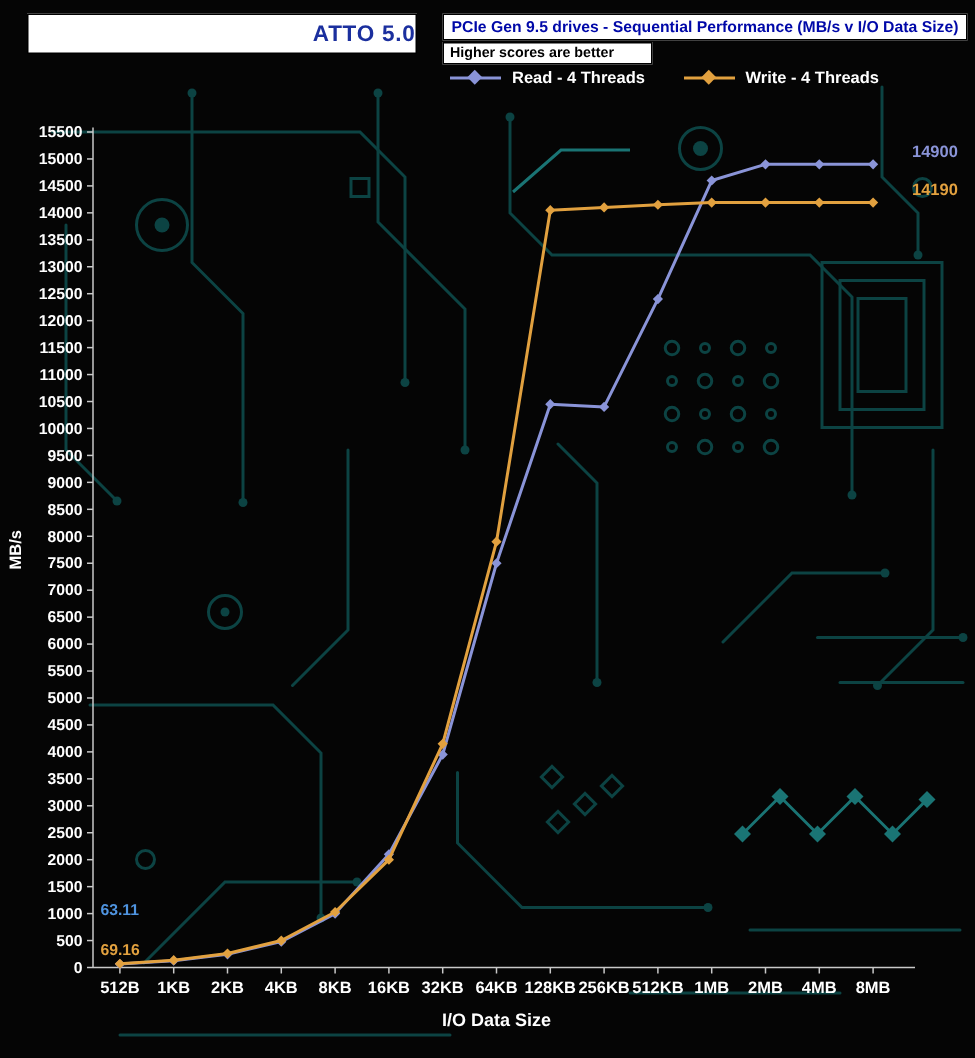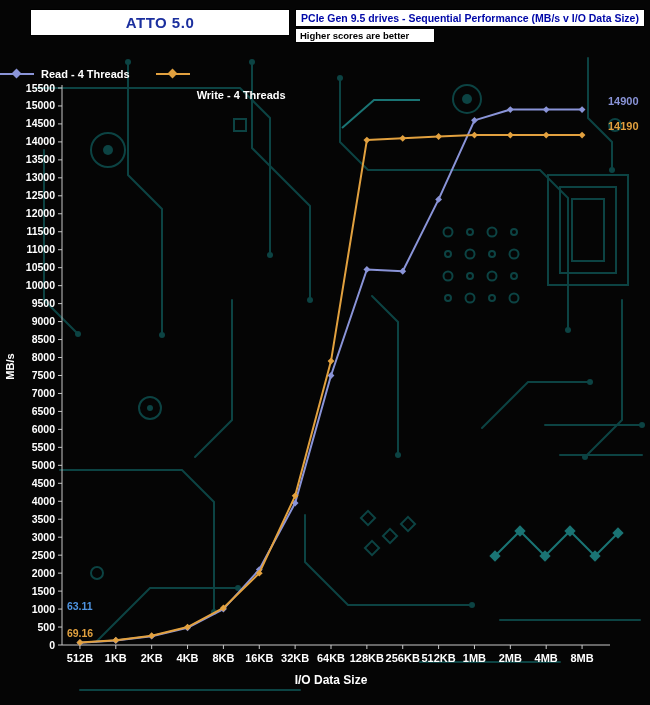--- a/index.html
+++ b/index.html
@@ -6,27 +6,27 @@
   body{
     width:650px;height:705px;position:relative;overflow:hidden;
     background:#050505;
     font-family:"Liberation Sans",sans-serif;
   }
   svg.layer{position:absolute;left:0;top:0;}
   .hdr-box{
     position:absolute;background:#ffffff;border:1px solid #000;
     box-sizing:border-box;display:flex;align-items:center;
   }
-  #title-box{left:30px;top:9px;width:260px;height:27px;justify-content:center;}
+  #title-box{left:18px;top:9px;width:260px;height:27px;justify-content:flex-end;}
   #title-box span{font-weight:bold;font-size:15px;letter-spacing:.5px;}
   #subtitle-box{left:295px;top:9px;width:350px;height:18px;justify-content:center;}
   #subtitle-box span{font-weight:bold;font-size:10.5px;white-space:nowrap;}
   #note-box{left:295px;top:28px;width:140px;height:15px;padding-left:4px;}
   #note-box span{font-weight:bold;font-size:9.5px;}
-  #legend{position:absolute;left:0;top:46px;width:586px;display:flex;justify-content:flex-start;gap:26px;}
+  #legend{position:absolute;left:0;top:46px;width:586px;display:flex;justify-content:flex-end;gap:26px;}
   .legend-item{display:flex;align-items:center;gap:7px;}
   .legend-marker{position:relative;width:34px;height:10px;display:inline-block;}
   .legend-marker .line{position:absolute;left:0;top:4px;width:34px;height:2px;}
   .legend-marker .diamond{position:absolute;left:13px;top:1px;width:7px;height:7px;transform:rotate(45deg);}
   .legend-label{font-weight:bold;font-size:11px;}
 </style>
 </head>
 <body>
 
 <svg id="bg-svg" class="layer" width="650" height="705">
@@ -130,21 +130,21 @@
       <span class="line" style="background: rgb(138, 148, 216);"></span>
         <span class="diamond" style="background: rgb(138, 148, 216);"></span>
     </span>
     <span class="legend-label" style="color: rgb(255, 255, 255);">Read - 4 Threads</span>
   </div>
   <div class="legend-item">
     <span class="legend-marker">
       <span class="line" style="background: rgb(226, 161, 63);"></span>
         <span class="diamond" style="background: rgb(226, 161, 63);"></span>
     </span>
-    <span class="legend-label" style="color: rgb(255, 255, 255); margin-top: 43px;">Write - 4 Threads</span>
+    <span class="legend-label" style="color: rgb(255, 255, 255);">Write - 4 Threads</span>
   </div>
 </div>
 
 <svg id="chart-svg" class="layer" width="650" height="705">
     <g stroke="#c9c9c9" stroke-width="1">
       <line x1="62" y1="85" x2="62" y2="645"></line>
       <line x1="62" y1="645" x2="610" y2="645"></line>
       <line x1="58" y1="645" x2="62" y2="645"></line>
       <line x1="58" y1="627.0322580645161" x2="62" y2="627.0322580645161"></line>
       <line x1="58" y1="609.0645161290322" x2="62" y2="609.0645161290322"></line>

